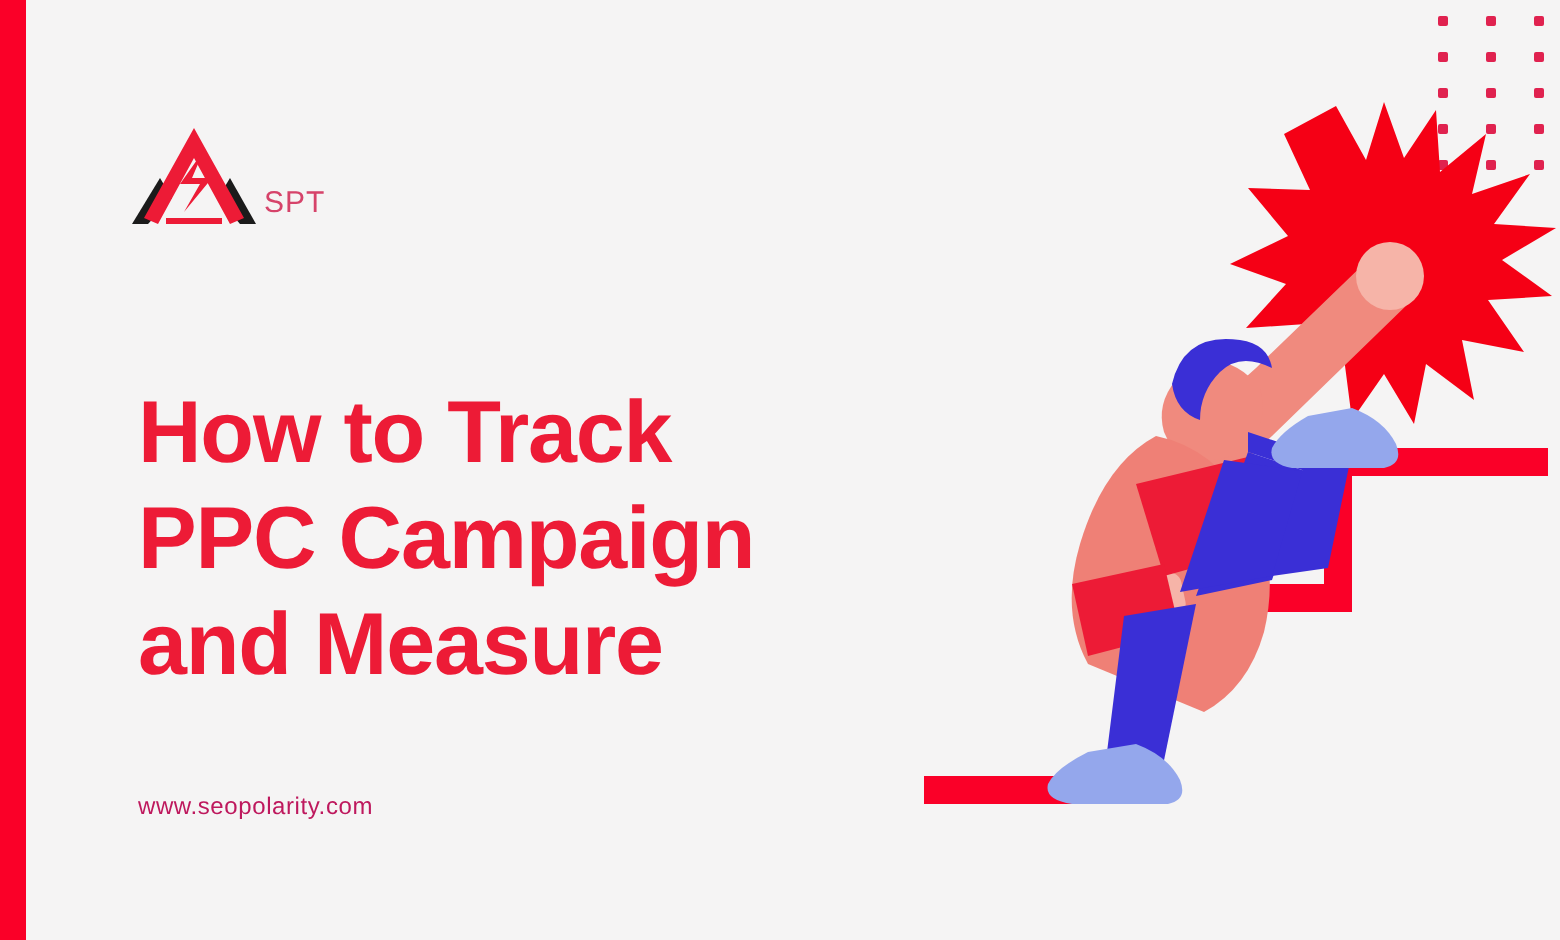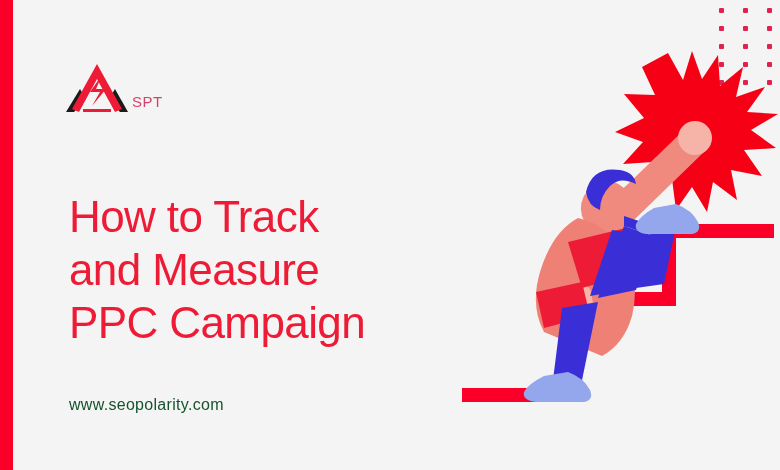--- a/index.html
+++ b/index.html
@@ -68,33 +68,33 @@
 
   
   .headline {
     position: absolute;
     left: 69px;
     top: 161px;
     width: 420px;
     color: #ed1b36;
     font-size: 44px;
     line-height: 53px;
-    font-weight: 400;
+    font-weight: 700;
     letter-spacing: -0.6px;
   }
   .headline .ln { display: block; white-space: nowrap; }
 
   
   .site-url {
     position: absolute;
     left: 69px;
     top: 396px;
-    font-size: 16px;
+    font-size: 12px;
     letter-spacing: 0.3px;
-    color: #14532d;
+    color: #be185d;
   }
 
   
   .illustration {
     position: absolute;
     left: 440px;
     top: 40px;
   }
 </style>
 </head>
@@ -132,22 +132,22 @@
       <polygon points="31,2 56,47 49,50 31,17 13,50 6,47" fill="#ed1b36"></polygon>
       <polygon points="17,47 45,47 45,50 17,50" fill="#ed1b36"></polygon>
 
       <polygon points="36,13 24,30 34,30 26,44 40,27 30,27" fill="#ed1b36"></polygon>
     </svg>
     <span class="logo-text">SPT</span>
   </div>
 
   <h1 class="headline">
     <span class="ln">How to Track</span>
+    <span class="ln">PPC Campaign</span>
     <span class="ln">and Measure</span>
-    <span class="ln">PPC Campaign</span>
   </h1>
 
   <div class="site-url">www.seopolarity.com</div>
 
   <svg class="illustration" width="340" height="390" viewBox="0 0 340 390">
 
     <g>
 
       <rect x="22" y="348" width="120" height="14" fill="#fa0028"></rect>
 

